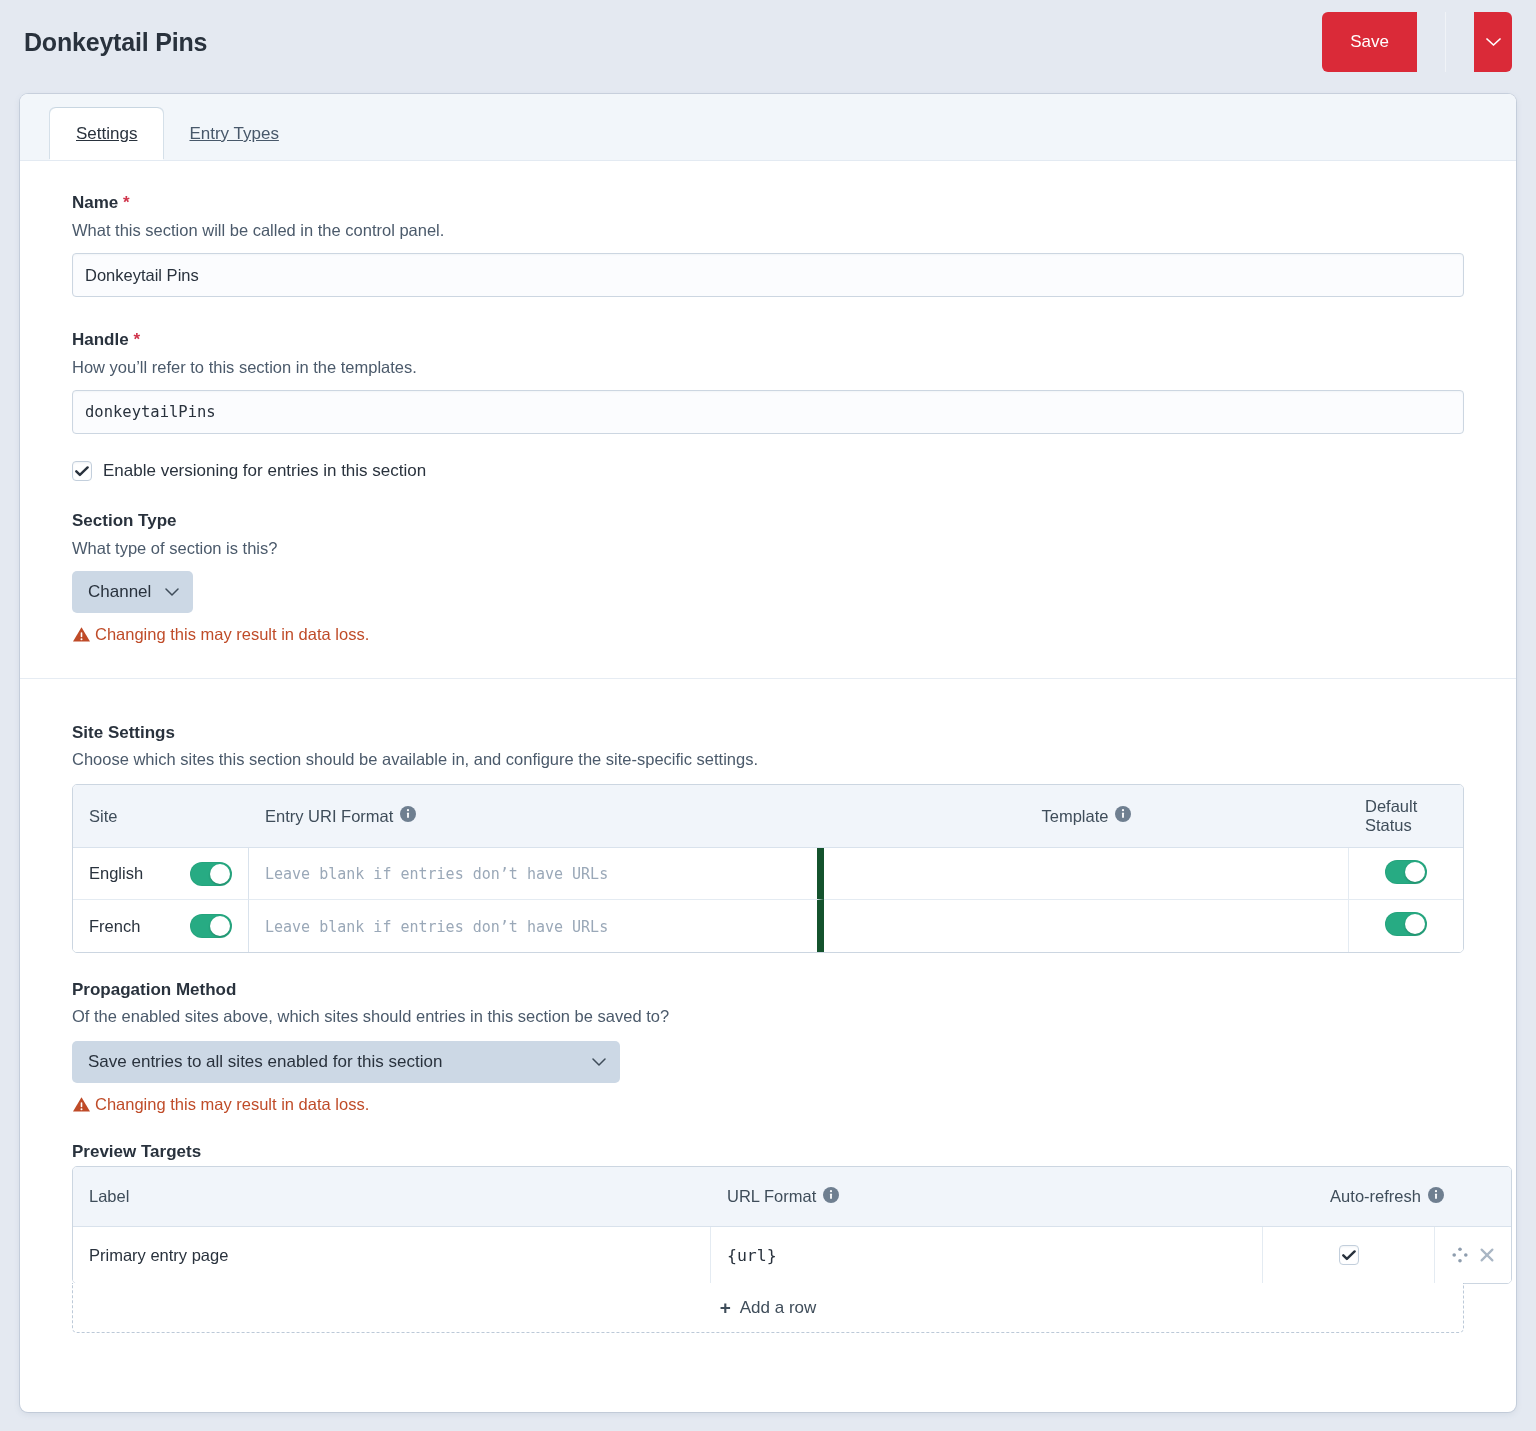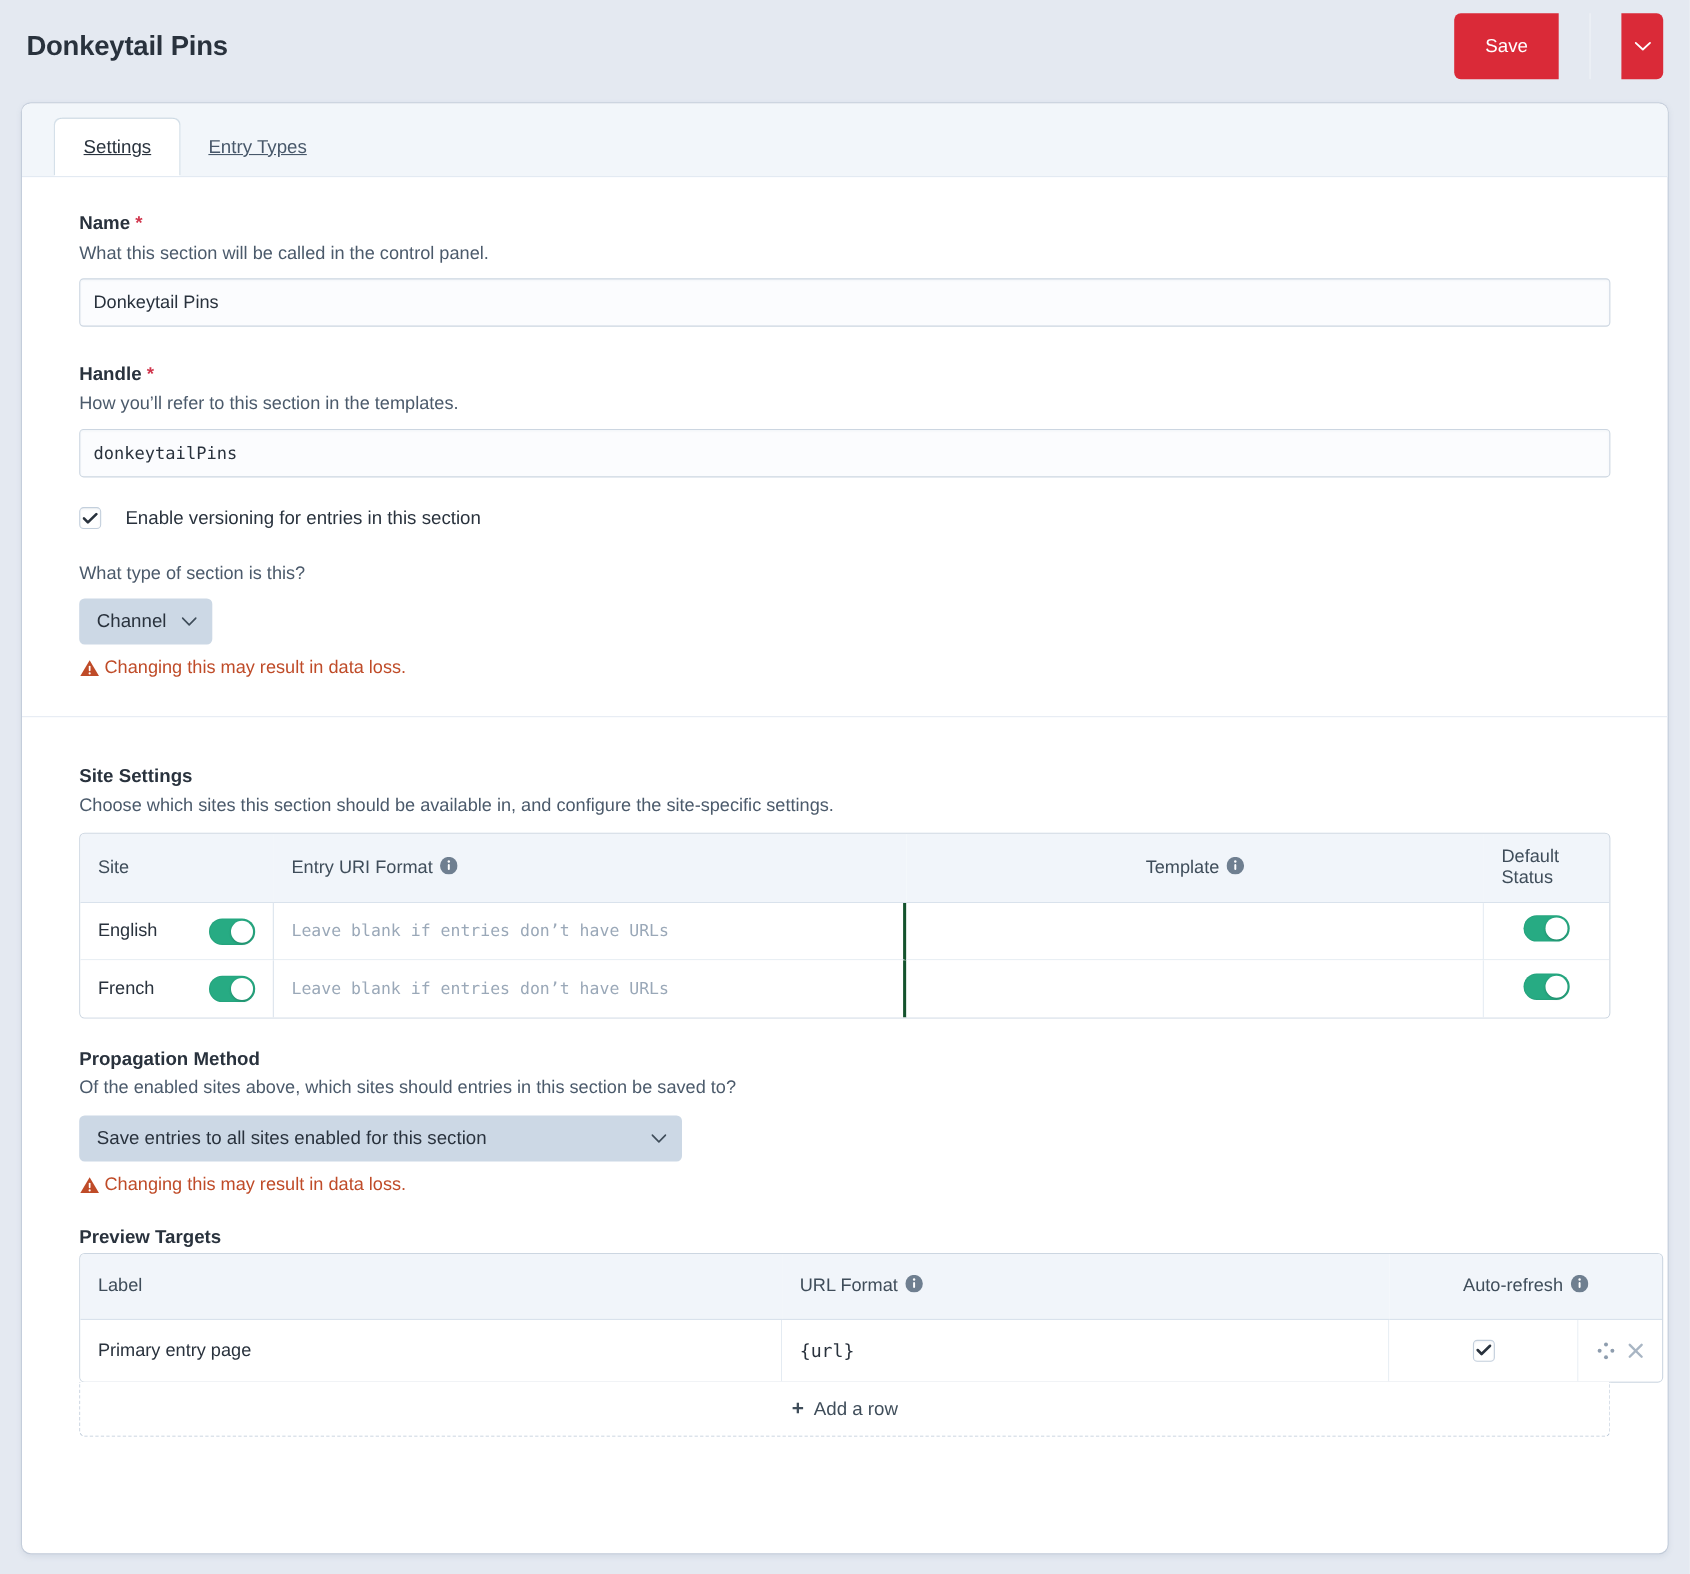--- a/index.html
+++ b/index.html
@@ -89,21 +89,21 @@
   
   .cbox {
     width: 20px; height: 20px; border-radius: 4px;
     background: #fff; border: 1px solid #c3cfdc;
     box-shadow: inset 0 1px 2px rgba(130,150,175,.12);
     display: inline-flex; align-items: center; justify-content: center;
     cursor: pointer; flex: none;
   }
   .cbox svg { display: block; }
 
-  .checkrow { display: flex; align-items: center; gap: 22px; margin: 0 0 28px 0; }
+  .checkrow { display: flex; align-items: center; gap: 11px; margin: 0 0 28px 0; }
   .checkrow .lbl { font-size: 17px; color: #29323d; }
 
   
   .selectbtn {
     display: inline-flex; align-items: center; gap: 14px;
     background: #ccd8e5; border: 0; border-radius: 5px;
     height: 42px; padding: 0 14px 0 16px;
     font-size: 17px; color: #29323d; cursor: pointer;
     font-family: "Liberation Sans", sans-serif;
   }
@@ -139,21 +139,21 @@
   .th-inner { display: inline-flex; align-items: center; gap: 7px; }
   .th-right { text-align: center; }
   .th-center { text-align: center !important; }
 
   td.sitecell {
     background: #f3f7fb; border-right: 1px solid #d9e2ec;
     padding: 0 14px 0 16px;
   }
   .sitecell-inner { display: flex; align-items: center; justify-content: space-between; gap: 14px; }
   .site-name { font-size: 16.5px; color: #29323d; }
-  td.uricell { border-right: 3px solid #14532d; }
+  td.uricell { border-right: 7px solid #14532d; }
   td.tplcell { border-right: 1px solid #e4ebf2; }
   td.statuscell { text-align: center; }
   .ghost-input {
     font-family: "DejaVu Sans Mono", monospace; font-size: 15px; color: #9aa8b8;
   }
 
   
   .toggle {
     width: 42px; height: 24px; border-radius: 12px; background: #27ab83;
     position: relative; cursor: pointer; flex: none; display: inline-block;
@@ -239,20 +239,21 @@
         <div class="checkrow">
           <span class="cbox">
             <svg width="14" height="11" viewBox="0 0 14 11">
                 <path d="M1.3 5.3l3.6 3.6L12.6 1.4" fill="none" stroke="#29323d" stroke-width="2.4" stroke-linecap="round" stroke-linejoin="round"></path>
               </svg>
           </span>
           <span class="lbl">Enable versioning for entries in this section</span>
         </div>
 
         <div>
+          <div class="flabel">Section Type</div>
           <div class="finstruct">What type of section is this?</div>
           <button class="selectbtn">
             <span>Channel</span>
             <span>
               <svg width="14" height="9" viewBox="0 0 14 9">
                   <path d="M1 1l6 6 6-6" fill="none" stroke="#3f4d5a" stroke-width="1.5" stroke-linecap="round" stroke-linejoin="round"></path>
                 </svg>
             </span>
           </button>
           <div class="warn">

